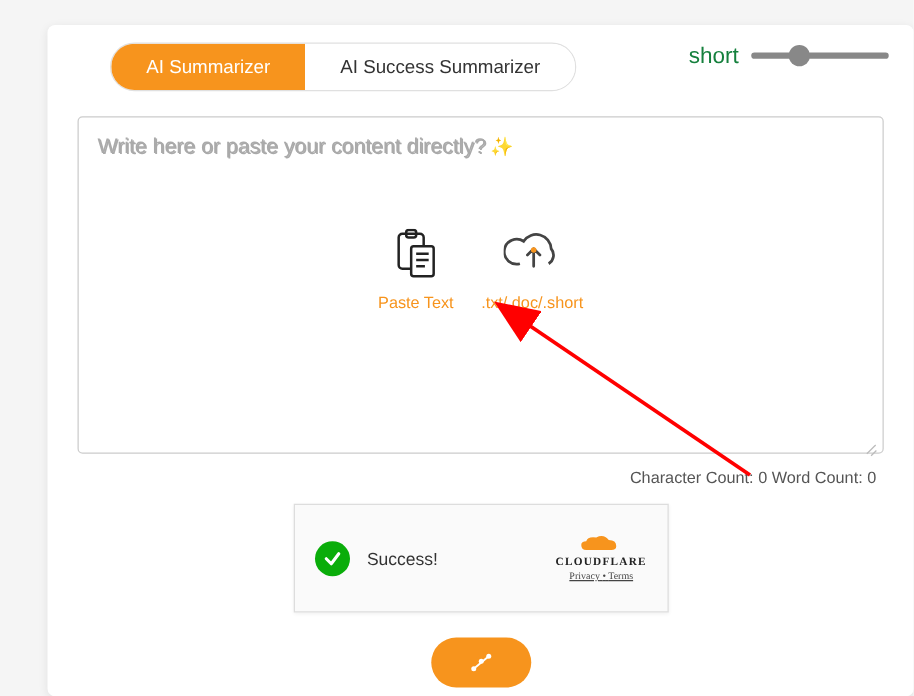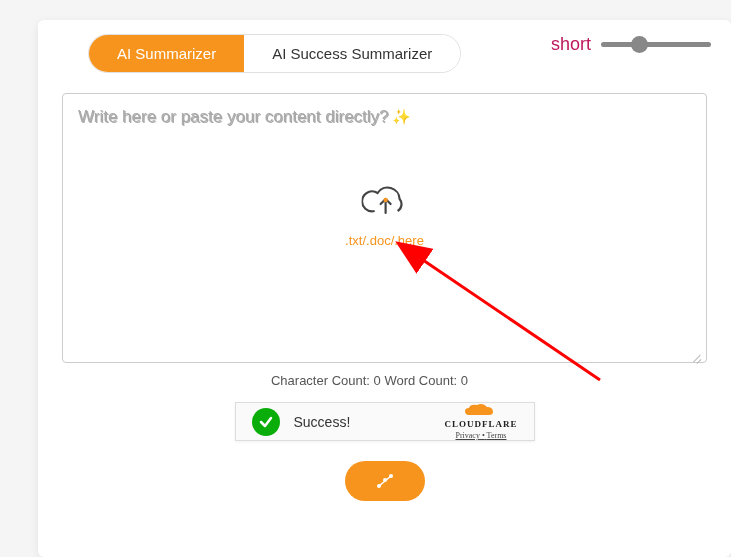--- a/index.html
+++ b/index.html
@@ -47,21 +47,21 @@
     }
     .slider-area {
       margin-left: auto;
       display: flex;
       align-items: center;
       gap: 10px;
       padding-right: 0;
     }
     .slider-label {
       font-size: 18px;
-      color: #be185d;
+      color: #15803d;
     }
     .slider {
       position: relative;
     }
     .slider-track {
       width: 110px;
       height: 5px;
       background: #888;
       border-radius: 3px;
     }
@@ -139,32 +139,32 @@
       align-items: center;
       gap: 6px;
       cursor: pointer;
     }
     .action-label {
       color: #f7941d;
       font-size: 13px;
     }
     .counts {
       margin: 6px 30px 0 0;
-      text-align: center;
+      text-align: right;
       font-size: 13px;
       color: #555;
     }
     .captcha {
       width: 300px;
       margin: 14px auto 0 auto;
       border: 1px solid #ddd;
       background: #fafafa;
       display: flex;
       align-items: center;
-      padding: 0 16px;
+      padding: 24px 16px;
       box-shadow: 0 1px 3px rgba(0,0,0,0.06);
     }
     .check-circle {
       width: 28px;
       height: 28px;
       border-radius: 50%;
       background: #0aad0a;
       display: flex;
       align-items: center;
       justify-content: center;
@@ -226,27 +226,40 @@
     <textarea class="textarea" placeholder="Write here or paste your content directly?" style=""></textarea>
     <div class="placeholder-row">
       <span>Write here or paste your content directly?</span>
       <span class="sparkle">✨</span>
     </div>
     <div class="resize-handle"></div>
 
     <div class="center-actions">
       <div class="action">
         <span>
+          <svg width="36" height="40" viewBox="0 0 36 40">
+            <rect x="4" y="4" width="20" height="28" rx="3" fill="none" stroke="#222" stroke-width="2"></rect>
+            <rect x="10" y="1" width="8" height="6" rx="2" fill="none" stroke="#222" stroke-width="2"></rect>
+            <rect x="14" y="14" width="18" height="24" rx="2" fill="#fff" stroke="#222" stroke-width="2"></rect>
+            <line x1="18" y1="20" x2="28" y2="20" stroke="#222" stroke-width="2"></line>
+            <line x1="18" y1="25" x2="28" y2="25" stroke="#222" stroke-width="2"></line>
+            <line x1="18" y1="30" x2="25" y2="30" stroke="#222" stroke-width="2"></line>
+          </svg>
+        </span>
+        <span class="action-label">Paste Text</span>
+      </div>
+      <div class="action">
+        <span>
           <svg width="46" height="40" viewBox="0 0 46 40">
             <path d="M 13 28 A 10 10 0 1 1 16 10 A 12 12 0 0 1 38 16 A 8 8 0 0 1 36 28" fill="none" stroke="#444" stroke-width="2.2"></path>
             <path d="M 24 30 L 24 16 M 19 21 L 24 16 L 29 21" fill="none" stroke="#444" stroke-width="2.2" stroke-linecap="round" stroke-linejoin="round"></path>
             <circle cx="24" cy="17" r="2.2" fill="#f7941d"></circle>
           </svg>
         </span>
-        <span class="action-label">.txt/.doc/.here</span>
+        <span class="action-label">.txt/.doc/.short</span>
       </div>
     </div>
   </div>
 
   <div class="counts">
     <span>Character Count:</span>
     <span>0</span>
     <span>Word Count:</span>
     <span>0</span>
   </div>

